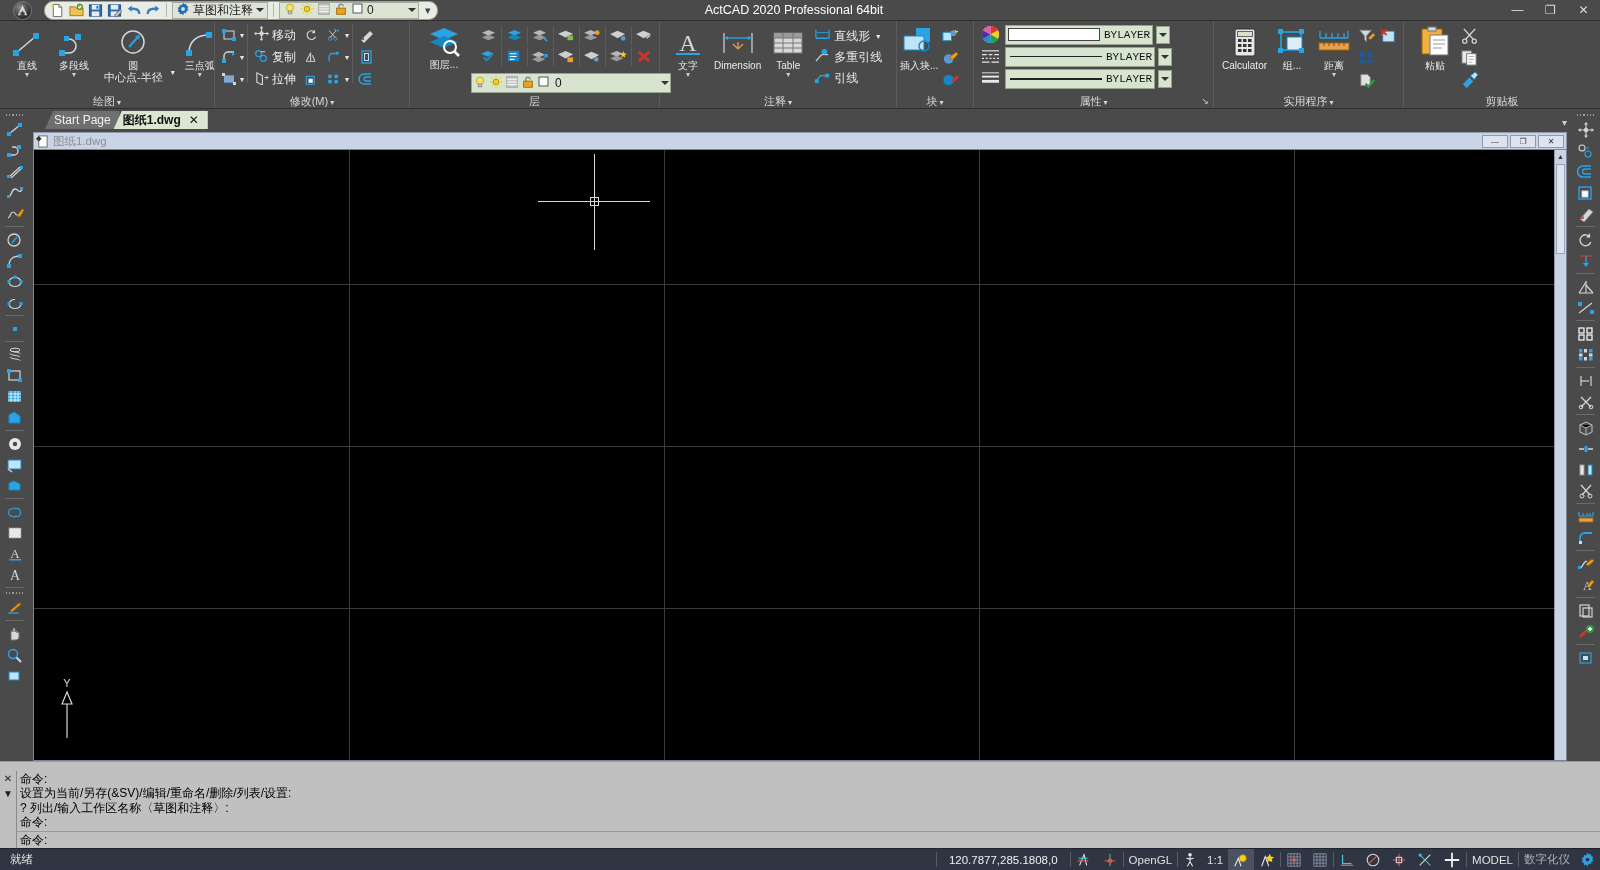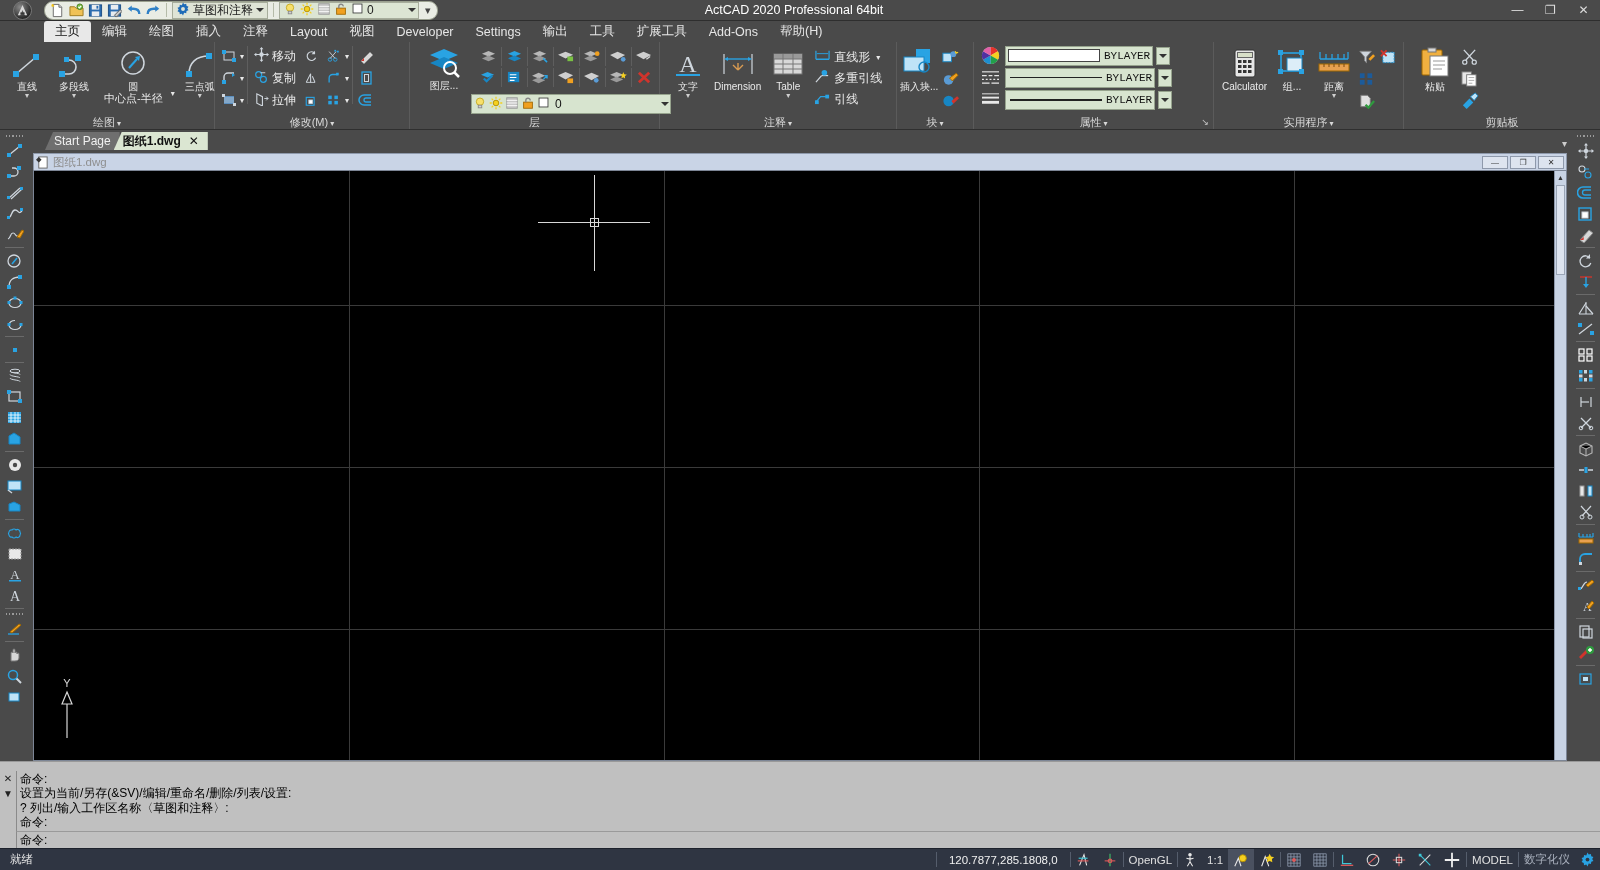--- a/index.html
+++ b/index.html
@@ -280,36 +280,20 @@
 
     <div class="titletext">ActCAD 2020 Professional 64bit</div>
 
     <div class="wincontrols">
       <div class="wbtn">—</div>
       <div class="wbtn">❐</div>
       <div class="wbtn close">✕</div>
     </div>
   </div>
 
-  <div class="menubar">
-    <div class="menuitem active">主页</div>
-    <div class="menuitem">编辑</div>
-    <div class="menuitem">绘图</div>
-    <div class="menuitem">插入</div>
-    <div class="menuitem">注释</div>
-    <div class="menuitem">Layout</div>
-    <div class="menuitem">视图</div>
-    <div class="menuitem">Developer</div>
-    <div class="menuitem">Settings</div>
-    <div class="menuitem">输出</div>
-    <div class="menuitem">工具</div>
-    <div class="menuitem">扩展工具</div>
-    <div class="menuitem">Add-Ons</div>
-    <div class="menuitem">帮助(H)</div>
-  </div>
 
   <div class="ribbon">
 
     <div class="panel" style="width:215px">
       <div class="panel-body" style="padding-left:6px;gap:4px;">
         <div class="bigbtn">
           <div class="ico">
             <svg width="34" height="30" viewBox="0 0 34 30">
                 <line x1="6" y1="24" x2="26" y2="7" stroke="#cfd6dd" stroke-width="1.6"></line>
                 <rect x="3" y="21" width="6" height="6" fill="#29a3e3"></rect>

